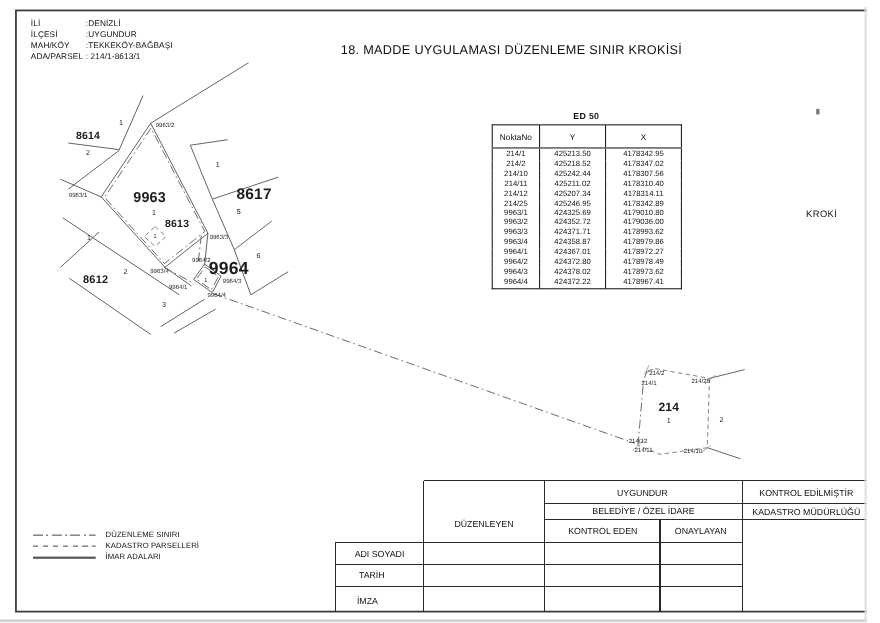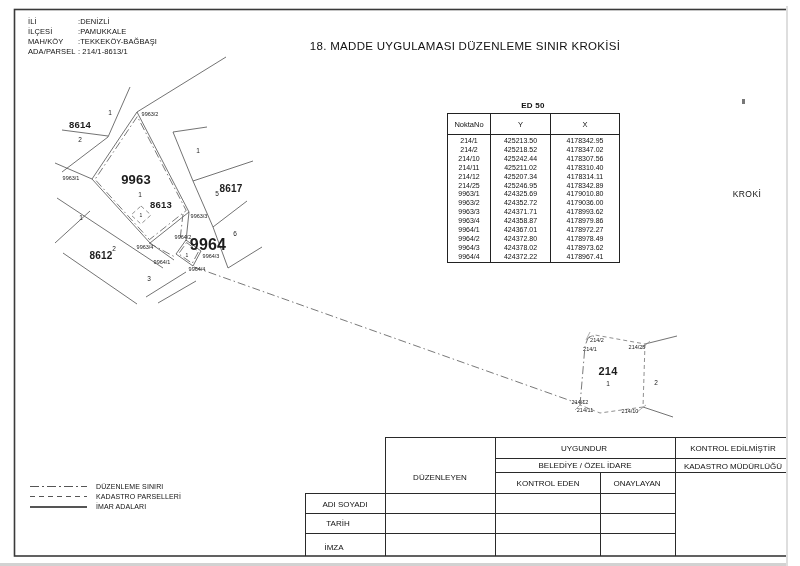--- a/index.html
+++ b/index.html
@@ -107,21 +107,21 @@
       <line x1="305" y1="493" x2="305" y2="556"></line>
       <line x1="385" y1="437" x2="385" y2="556"></line>
       <line x1="495" y1="437" x2="495" y2="556"></line>
       <line x1="600" y1="472" x2="600" y2="556"></line>
       <line x1="675" y1="437" x2="675" y2="556"></line>
     </g>
   </svg>
 
   <div class="abs info">
     <div><span class="lab">İLİ</span><span>:DENİZLİ</span></div>
-    <div><span class="lab">İLÇESİ</span><span>:PAMUKKALE</span></div>
+    <div><span class="lab">İLÇESİ</span><span>:UYGUNDUR</span></div>
     <div><span class="lab">MAH/KÖY</span><span>:TEKKEKÖY-BAĞBAŞI</span></div>
     <div><span class="lab">ADA/PARSEL</span><span>: 214/1-8613/1</span></div>
   </div>
 
   <div class="abs title">18. MADDE UYGULAMASI DÜZENLEME SINIR KROKİSİ</div>
 
   <div class="abs kroki">KROKİ</div>
   <div class="abs kroki-mark"></div>
 
   <div class="abs edwrap">
@@ -217,27 +217,27 @@
   <div id="sketch-labels">
       <div class="slabel b" style="left: 80px; top: 124px; font-size: 9.5px;">8614</div>
       <div class="slabel" style="left: 110px; top: 112px; font-size: 6.5px;">1</div>
       <div class="slabel" style="left: 80px; top: 139px; font-size: 6.5px;">2</div>
       <div class="slabel" style="left: 150px; top: 114px; font-size: 5.5px;">9963/2</div>
       <div class="slabel b" style="left: 136px; top: 179px; font-size: 13px;">9963</div>
       <div class="slabel" style="left: 140px; top: 194px; font-size: 6.5px;">1</div>
       <div class="slabel" style="left: 71px; top: 178px; font-size: 5.5px;">9963/1</div>
       <div class="slabel b" style="left: 161px; top: 204px; font-size: 9.5px;">8613</div>
       <div class="slabel" style="left: 141px; top: 215px; font-size: 5px;">1</div>
-      <div class="slabel b" style="left: 231px; top: 176px; font-size: 10px; margin-top: 12px;">8617</div>
+      <div class="slabel b" style="left: 231px; top: 176px; font-size: 14px;">8617</div>
       <div class="slabel" style="left: 198px; top: 150px; font-size: 6.5px;">1</div>
       <div class="slabel" style="left: 217px; top: 193px; font-size: 6.5px;">5</div>
       <div class="slabel" style="left: 235px; top: 233px; font-size: 6.5px;">6</div>
       <div class="slabel" style="left: 199px; top: 216px; font-size: 5.5px;">9963/3</div>
       <div class="slabel" style="left: 145px; top: 247px; font-size: 5.5px;">9963/4</div>
-      <div class="slabel b" style="left: 101px; top: 255px; font-size: 10px;">8612</div>
+      <div class="slabel b" style="left: 87px; top: 255px; font-size: 10px;">8612</div>
       <div class="slabel" style="left: 81px; top: 217px; font-size: 6.5px;">1</div>
       <div class="slabel" style="left: 114px; top: 248px; font-size: 6.5px;">2</div>
       <div class="slabel" style="left: 149px; top: 278px; font-size: 6.5px;">3</div>
       <div class="slabel b" style="left: 208px; top: 245px; font-size: 16px;">9964</div>
       <div class="slabel" style="left: 162px; top: 262px; font-size: 5.5px;">9964/1</div>
       <div class="slabel" style="left: 183px; top: 237px; font-size: 5.5px;">9964/2</div>
       <div class="slabel" style="left: 211px; top: 256px; font-size: 5.5px;">9964/3</div>
       <div class="slabel" style="left: 197px; top: 269px; font-size: 5.5px;">9964/4</div>
       <div class="slabel" style="left: 187px; top: 255px; font-size: 5px;">1</div>
       <div class="slabel" style="left: 597px; top: 340px; font-size: 5.5px;">214/2</div>

